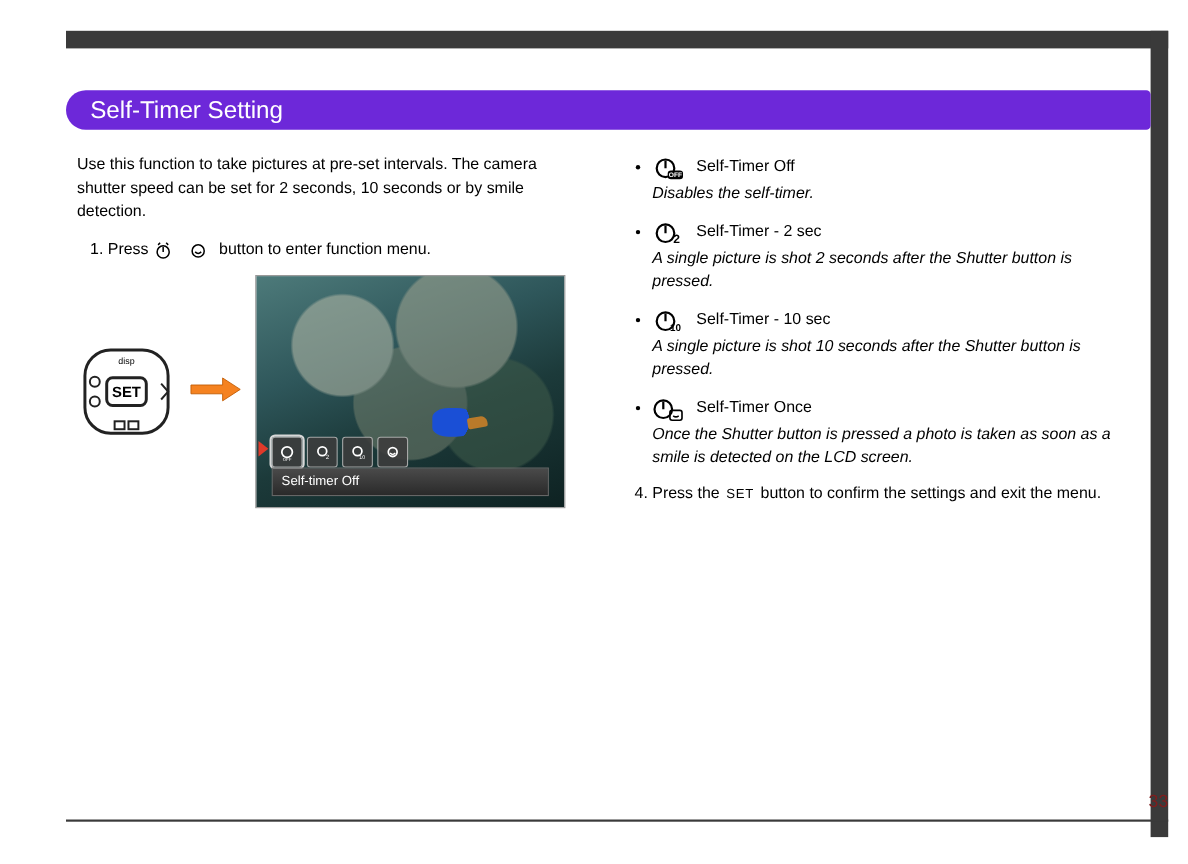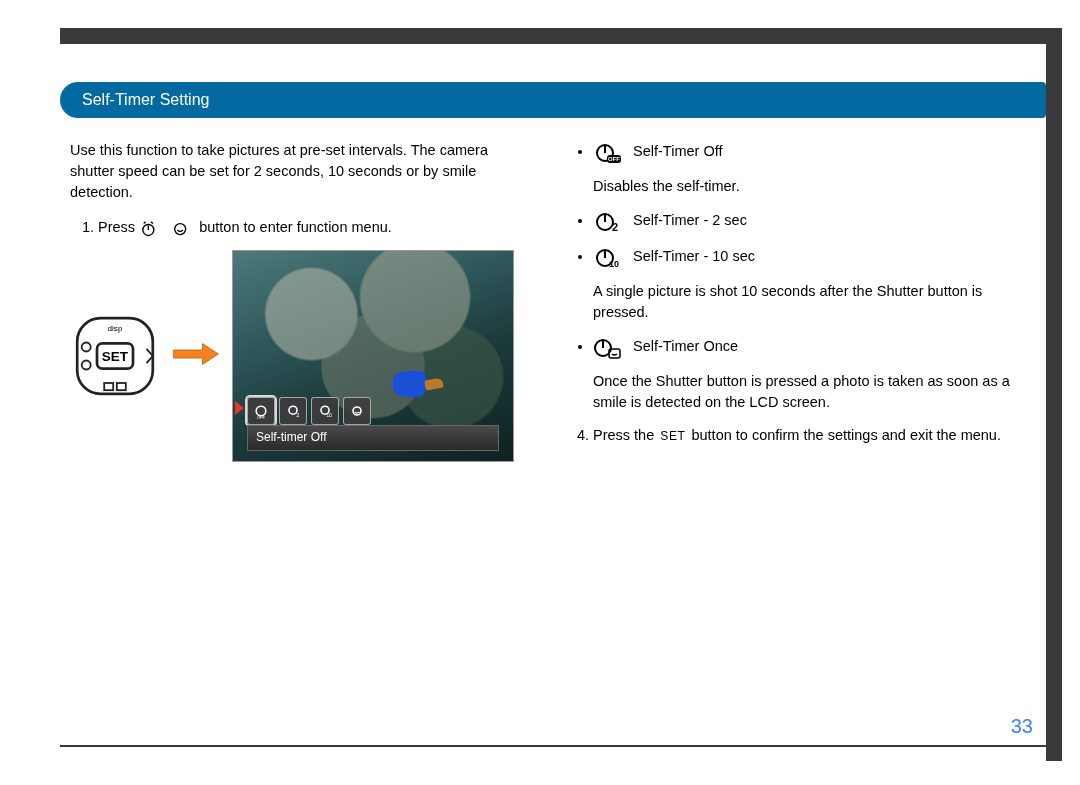--- a/index.html
+++ b/index.html
@@ -29,35 +29,35 @@
   .right-bar {
     top: 28px; right: 18px; width: 16px; bottom: 24px;
   }
   .bottom-line {
     position: absolute;
     left: 60px; right: 18px; bottom: 38px;
     height: 2px; background: #3a3a3a;
   }
   .page-number {
     position: absolute;
-    right: 47px; bottom: 44px;
-    color: #3b82f6;
+    right: 18px; bottom: 44px;
+    color: #7f1d1d;
     z-index: 3;
-    font-size: 20px;
+    font-size: 16px;
   }
 
   .heading {
     position: absolute;
     top: 82px; left: 60px;
     right: 34px;
     height: 36px;
-    background: #0369a1;
+    background: #6d28d9;
     color: #fff;
     border-radius: 18px;
-    font-size: 16px;
+    font-size: 22px;
     padding: 4px 22px 4px 22px;
     box-sizing: border-box;
     display: flex;
     align-items: center;
     border-top-right-radius: 4px;
     border-bottom-right-radius: 4px;
   }
 
   .cols {
     position: absolute;
@@ -88,21 +88,21 @@
     width: 22px; height: 18px;
     margin: 0 2px;
   }
   .timer-icon {
     display: inline-block;
     vertical-align: middle;
     width: 28px; height: 24px;
     margin-right: 8px;
   }
   .opt-title { font-weight: normal; }
-  .indent-text { margin-top: 12px; }
+  .indent-text { margin-top: 2px; font-style: italic; }
 
   
   .figure {
     display: flex;
     align-items: center;
     gap: 12px;
     margin: 8px 0 14px 0;
   }
   .set-btn {
     width: 90px; height: 90px;
@@ -294,20 +294,21 @@
         </li>
         <li>
           <span class="timer-icon">
             <svg viewBox="0 0 28 24">
                 <circle cx="12" cy="13" r="8" fill="none" stroke="#000" stroke-width="2"></circle>
                 <path d="M12 13 L12 6" stroke="#000" stroke-width="2"></path>
                 <text x="22" y="22" font-size="11" font-family="Arial" font-weight="bold" text-anchor="middle">2</text>
               </svg>
           </span>
           <span class="opt-title">Self-Timer - 2 sec</span>
+          <div class="indent-text">A single picture is shot 2 seconds after the Shutter button is pressed.</div>
         </li>
         <li>
           <span class="timer-icon">
             <svg viewBox="0 0 28 24">
                 <circle cx="12" cy="13" r="8" fill="none" stroke="#000" stroke-width="2"></circle>
                 <path d="M12 13 L12 6" stroke="#000" stroke-width="2"></path>
                 <text x="21" y="22" font-size="9" font-family="Arial" font-weight="bold" text-anchor="middle">10</text>
               </svg>
           </span>
           <span class="opt-title">Self-Timer - 10 sec</span>

